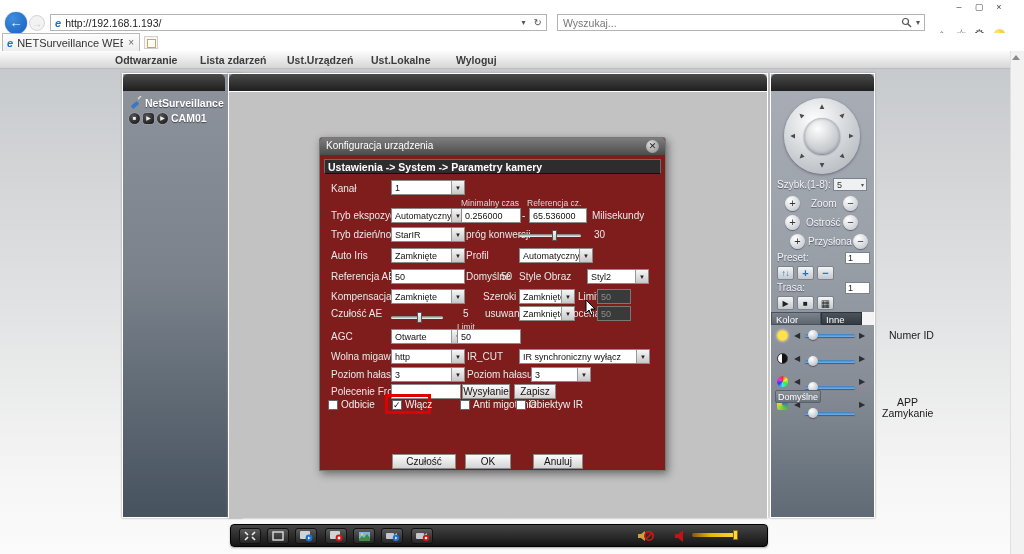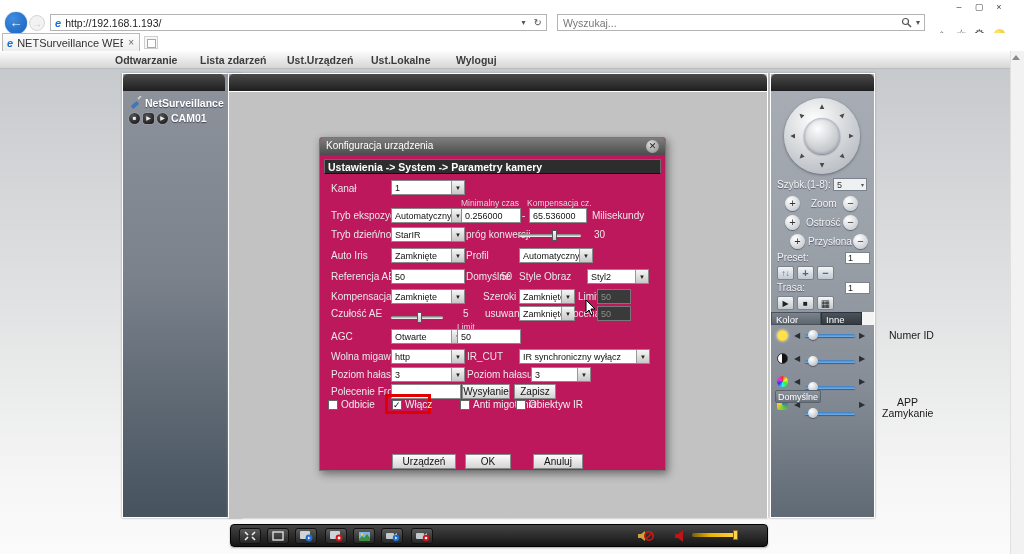--- a/index.html
+++ b/index.html
@@ -87,21 +87,21 @@
     display:flex;align-items:center;justify-content:center;box-sizing:border-box;}
 
   
   #scrollbar{left:1010px;top:51px;width:14px;height:503px;background:#f2f2f2;border-left:1px solid #e0e0e0;box-sizing:border-box;}
   #sb-up{left:1012px;top:55px;width:0;height:0;border-left:4px solid transparent;border-right:4px solid transparent;border-bottom:5px solid #8a8a8a;}
 
   
   .stray{color:#1a1a1a;font-size:10.5px;white-space:nowrap;}
 
   
-  #dialog{left:319px;top:137px;width:347px;height:334px;background:#be185d;border:1px solid #777;
+  #dialog{left:319px;top:137px;width:347px;height:334px;background:#7f1d1d;border:1px solid #777;
     border-radius:3px 3px 0 0;box-sizing:border-box;box-shadow:2px 3px 8px rgba(0,0,0,.45);}
   #dlgtitle{left:0;top:0;width:345px;height:17px;background:linear-gradient(#7d7d7d,#4c4c4c);border-radius:3px 3px 0 0;
     color:#fff;font-size:10px;line-height:16px;padding-left:6px;box-sizing:border-box;}
   #dlgclose{left:326px;top:2px;width:13px;height:13px;border-radius:50%;background:radial-gradient(circle at 35% 30%,#ddd,#888);
     color:#222;font-size:9px;line-height:13px;text-align:center;font-weight:bold;}
   #dlgcrumb{left:4px;top:21px;width:337px;height:15px;background:#2d2d2d;border:1px solid #6a6a6a;border-bottom-color:#111;
     color:#fff;font-weight:bold;font-size:10.5px;line-height:14px;padding-left:3px;box-sizing:border-box;}
   .lbl{color:#e8e8e8;font-size:10px;white-space:nowrap;}
   .sm{color:#dcdcdc;font-size:8.5px;white-space:nowrap;}
   .dd{display:flex;align-items:center;justify-content:space-between;background:#fff;border:1px solid #8a8a8a;height:15px;
@@ -353,21 +353,21 @@
     <div class="abs" id="dlgtitle">Konfiguracja urządzenia</div>
     <div class="abs" id="dlgclose">✕</div>
     <div class="abs" id="dlgcrumb">Ustawienia -&gt; System -&gt; Parametry kamery</div>
 
     <div class="abs lbl" style="left:11px;top:45px;">Kanał</div>
     <div class="abs dd" style="left:71px;top:42px;width:74px;">
       <span class="ddval">1</span>
         <span class="arw"></span>
     </div>
     <div class="abs sm" style="left:141px;top:60px;">Minimalny czas</div>
-    <div class="abs sm" style="left:207px;top:60px;">Kompensacja cz.</div>
+    <div class="abs sm" style="left:207px;top:60px;">Referencja cz.</div>
 
     <div class="abs lbl" style="left:11px;top:72px;">Tryb ekspozycji</div>
     <div class="abs dd" style="left:71px;top:70px;width:74px;">
       <span class="ddval">Automatyczny</span>
         <span class="arw"></span>
     </div>
     <div class="abs inp" style="left:141px;top:70px;width:60px;">0.256000</div>
     <div class="abs lbl" style="left:202px;top:72px;">-</div>
     <div class="abs inp" style="left:209px;top:70px;width:58px;">65.536000</div>
     <div class="abs lbl" style="left:272px;top:72px;">Milisekundy</div>
@@ -469,21 +469,21 @@
     <span class="abs cb" style="left:8px;top:262px;"></span>
     <span class="abs cblbl" style="left:21px;top:261px;">Odbicie</span>
     <div class="abs" id="redbox"></div>
     <span class="abs cb ck" style="left:72px;top:262px;"></span>
     <span class="abs cblbl" style="left:85px;top:261px;">Włącz</span>
     <span class="abs cb" style="left:140px;top:262px;"></span>
     <span class="abs cblbl" style="left:153px;top:261px;">Anti migotania</span>
     <span class="abs cb" style="left:196px;top:262px;"></span>
     <span class="abs cblbl" style="left:209px;top:261px;">Obiektyw IR</span>
 
-    <div class="abs btn" style="left:72px;top:316px;width:64px;">Urządzeń</div>
+    <div class="abs btn" style="left:72px;top:316px;width:64px;">Czułość</div>
     <div class="abs btn" style="left:145px;top:316px;width:46px;">OK</div>
     <div class="abs btn" style="left:213px;top:316px;width:50px;">Anuluj</div>
   </div>
 
   <svg class="abs" style="left:585px;top:299px;" width="12" height="17" viewBox="0 0 12 17">
     <path d="M1 1v13l3-3 2 5 2-1-2-5h4z" fill="#fff" stroke="#000" stroke-width="1"></path>
   </svg>
 
 </div>
 

